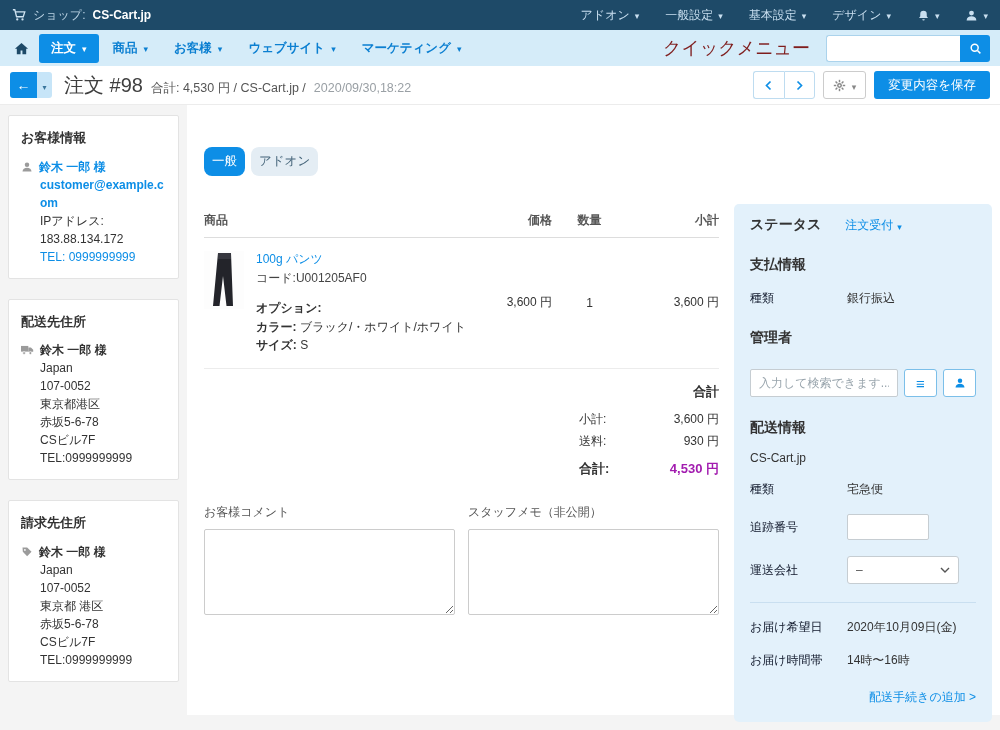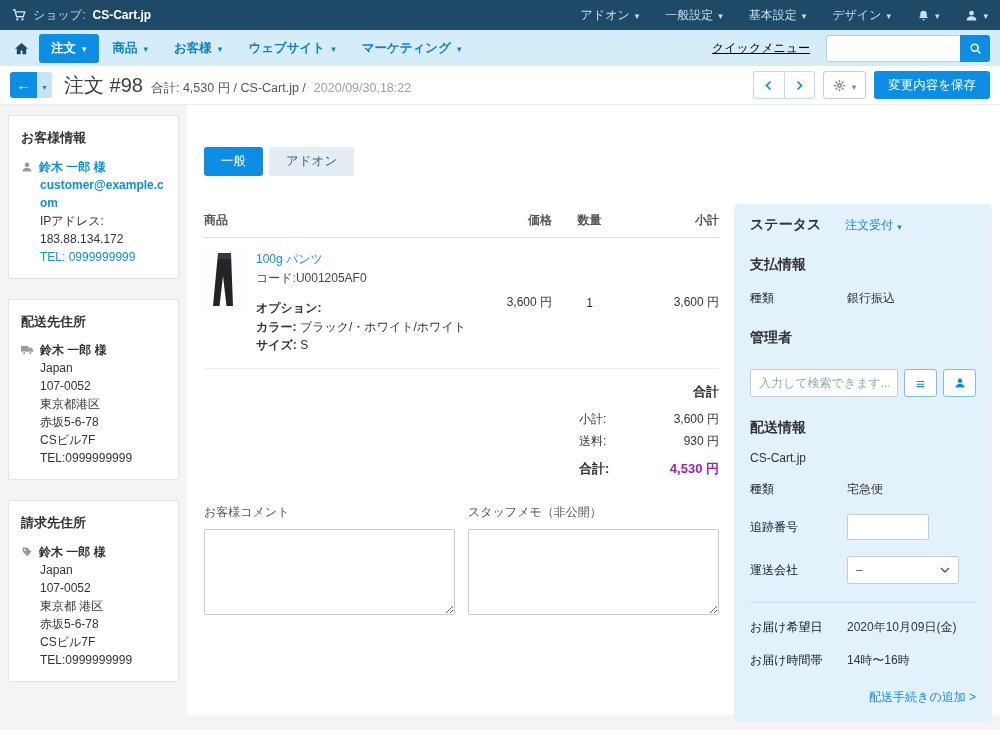--- a/index.html
+++ b/index.html
@@ -18,21 +18,21 @@
   .topbar-menus { display:flex; align-items:center; gap:26px; }
   .topbar-menu-item { color:#c9dff0; display:flex; align-items:center; gap:5px; }
   .topbar-icon-btn { color:#c9dff0; display:flex; align-items:center; gap:5px; }
 
   
   .mainnav { height:36px; background:#d5ecf9; display:flex; align-items:center; padding:0 10px; gap:2px; }
   .nav-home { color:#1e4a68; margin:0 8px 0 4px; display:flex; }
   .nav-item { color:#0b7fd1; font-weight:bold; font-size:12.5px; padding:6px 12px; border-radius:3px; display:flex; align-items:center; gap:6px; }
   .nav-item.active { background:#0d8ee6; color:#fff; }
   .nav-right { margin-left:auto; display:flex; align-items:center; gap:16px; }
-  .quick-menu { color:#000000; font-size:12px;text-decoration:underline; }
+  .quick-menu { color:#7f1d1d; font-size:18px; }
   .nav-search { display:flex; }
   .nav-search input { width:134px; height:27px; border:1px solid #abd3ec; border-right:none; border-radius:3px 0 0 3px; padding:0 8px; font-size:12px; background:#fff; outline:none; }
   .search-btn { width:30px; height:27px; background:#0d8ee6; border:none; border-radius:0 3px 3px 0; color:#fff; display:flex; align-items:center; justify-content:center; cursor:pointer; }
 
   
   .toolbar { height:39px; background:#fff; border-bottom:1px solid #ececec; display:flex; align-items:center; padding:0 10px; gap:12px; }
   .back-group { display:flex; }
   .back-btn { width:27px; height:26px; background:#0d8ee6; color:#fff; border:none; border-radius:3px 0 0 3px; font-size:14px; cursor:pointer; }
   .back-caret { width:15px; height:26px; background:#c7e5f8; border:none; border-radius:0 3px 3px 0; color:#39759c; cursor:pointer; }
   .back-caret::after { content:"▾"; font-size:8px; }
@@ -52,21 +52,21 @@
   .sidebar { width:187px; padding:10px 8px; display:flex; flex-direction:column; gap:20px; }
   .card { background:#fff; border:1px solid #e3e3e3; border-radius:2px; padding:12px; line-height:1.5; }
   .card-title { font-weight:bold; font-size:13px; margin-bottom:10px; color:#333; }
   .name-row { display:flex; align-items:center; gap:6px; }
   .sicon { color:#9b9b9b; display:flex; flex-shrink:0; }
   .indent { padding-left:19px; }
   .addr-name { font-weight:bold; color:#333; }
 
   .main { flex:1; background:#fff; height:610px; padding:42px 8px 0 17px; }
   .tabs { display:flex; gap:6px; margin-bottom:28px; }
-  .tab { padding:6px 17px; border-radius:3px; background:#e4edf4; color:#48677c; font-size:12.5px; cursor:pointer; }
+  .tab { padding:6px 8px; border-radius:8px; background:#e4edf4; color:#48677c; font-size:12.5px; cursor:pointer; }
   .tab.active { background:#0d8ee6; color:#fff; }
   .main-body { display:flex; gap:15px; }
   .order-main { flex:1; min-width:0; }
 
   
   table.items { width:100%; border-collapse:collapse; }
   .items th { font-size:12px; color:#555; font-weight:bold; padding:8px 0; border-bottom:1px solid #ddd; text-align:left; }
   .items th.col-price,.items td.col-price { text-align:right; width:85px; }
   .items th.col-qty,.items td.col-qty { text-align:center; width:75px; }
   .items th.col-subtotal,.items td.col-subtotal { text-align:right; width:92px; }

